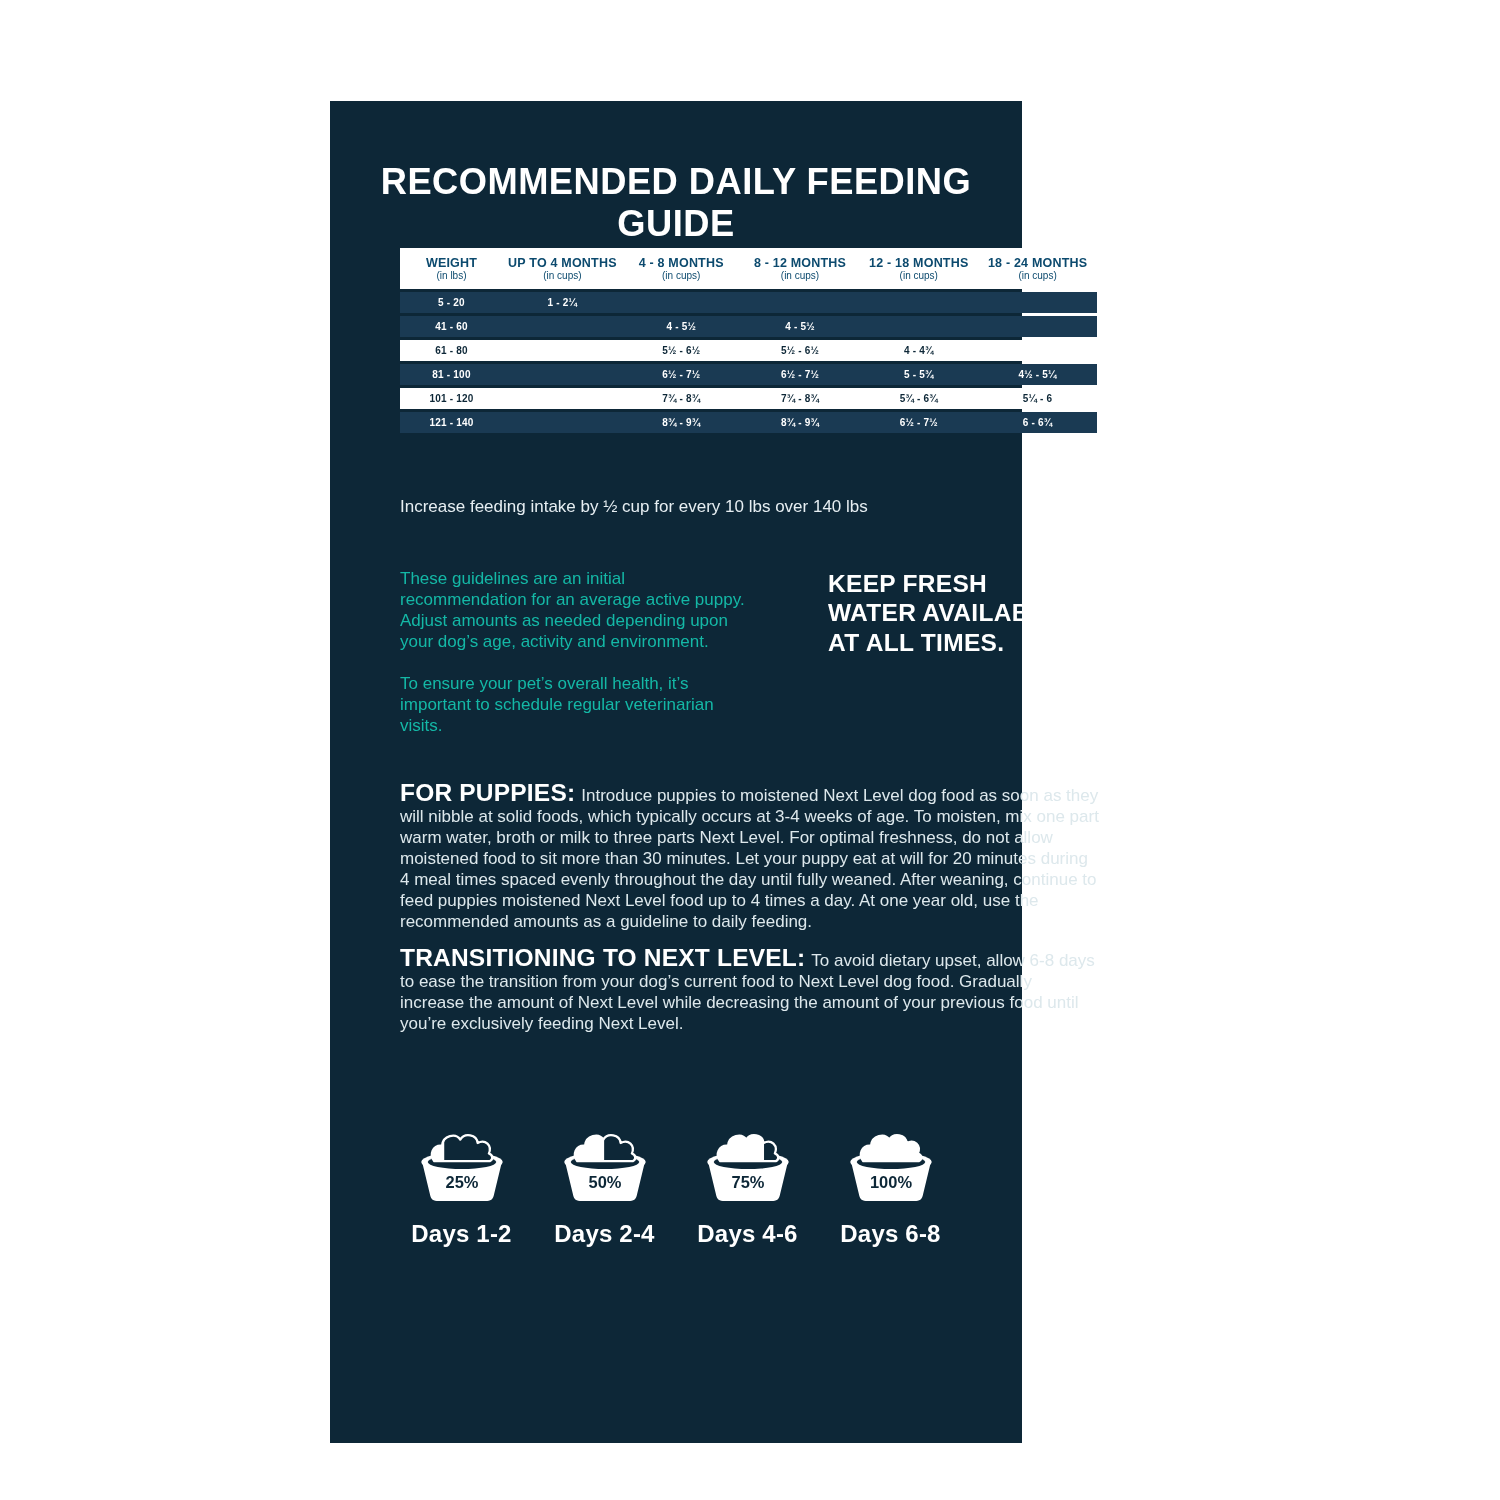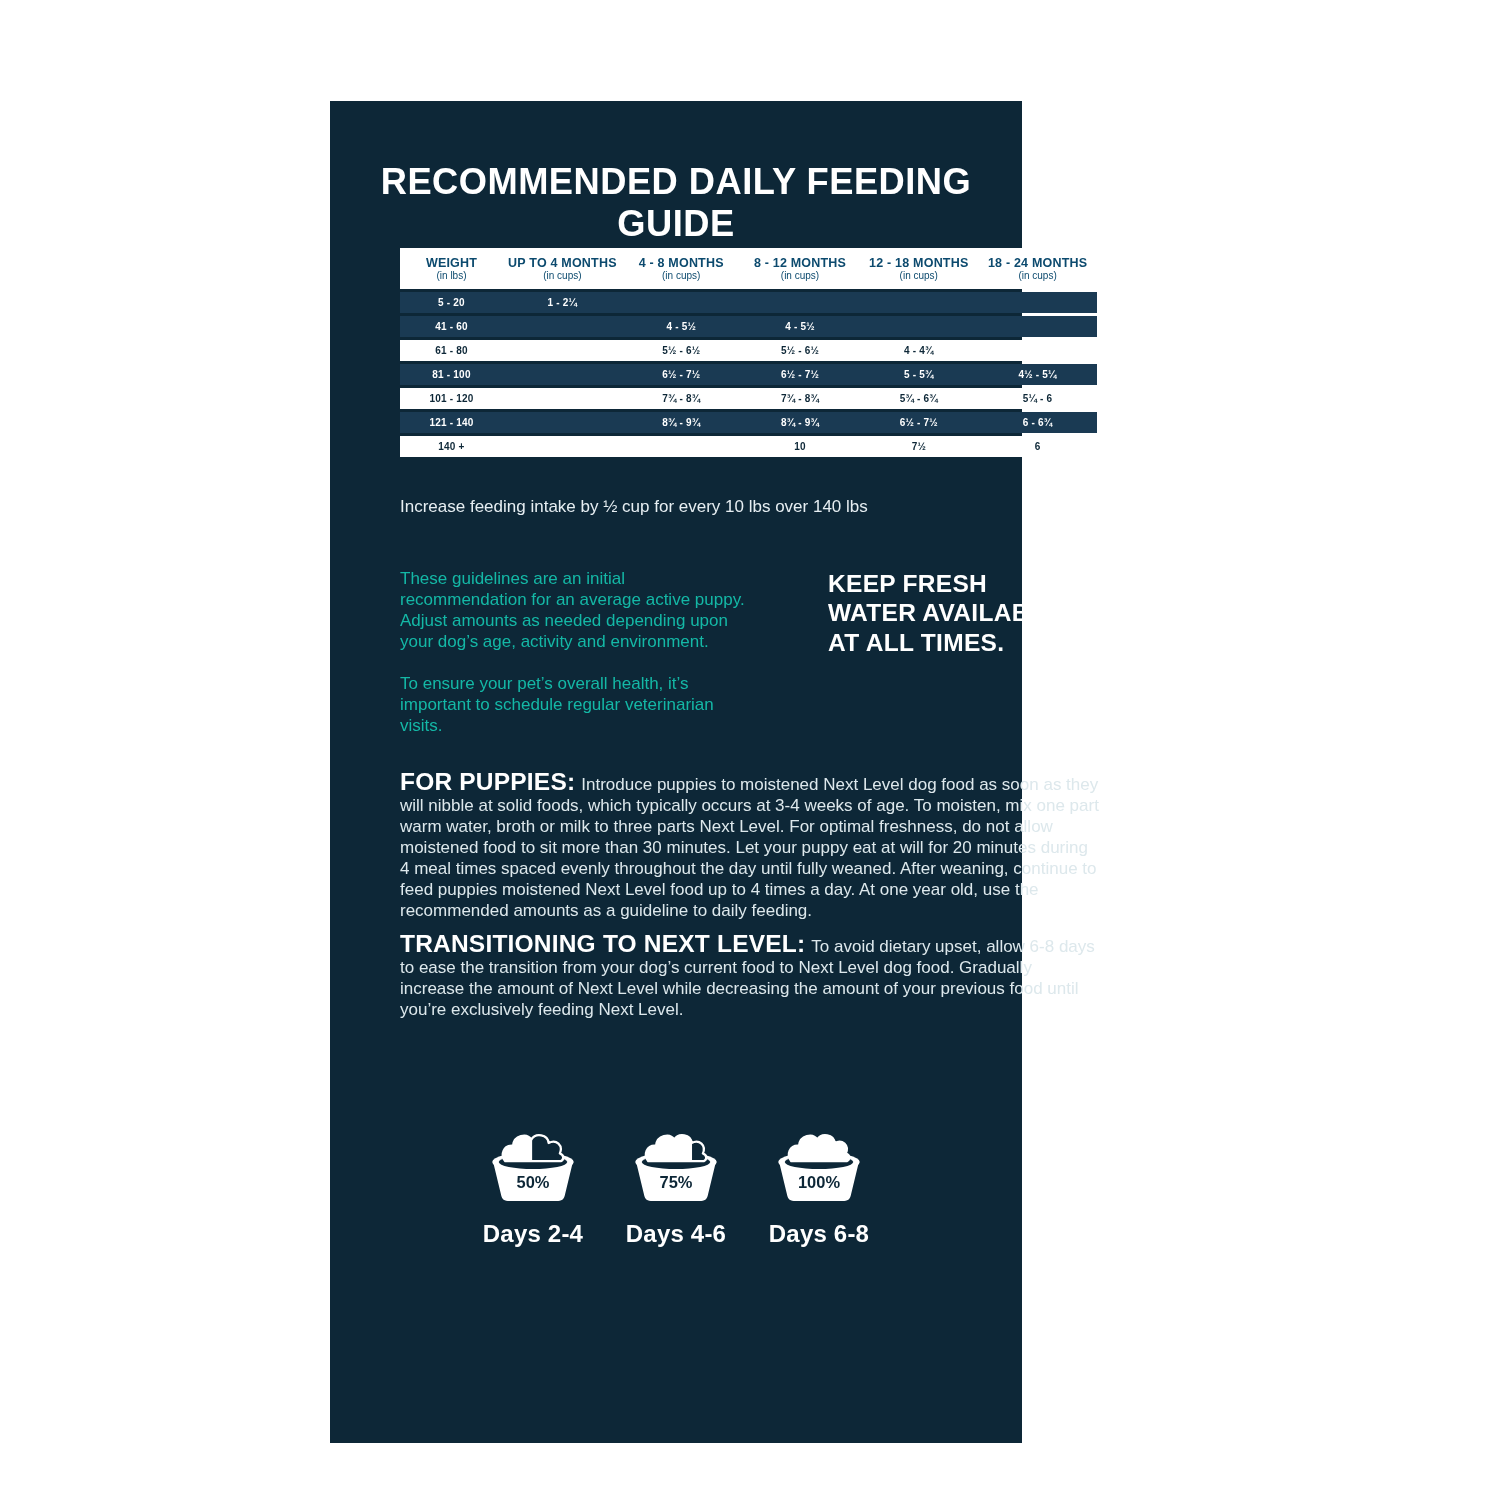--- a/index.html
+++ b/index.html
@@ -38,21 +38,21 @@
     font-size:17px;color:#e6eef2;font-weight:normal;
   }
   .guide-left{position:absolute;top:467px;left:70px;width:354px;}
   .guide-left p{margin:0 0 21px 0;font-size:17px;line-height:1.24;color:#14b8a6;}
   .water{
     position:absolute;top:468px;left:498px;width:246px;
     font-size:24.5px;font-weight:bold;line-height:1.2;color:#ffffff;letter-spacing:0.3px;
   }
   
   .sections{position:absolute;top:666px;left:70px;width:700px;}
-  .section{margin:4px 0 12px 0;font-size:17px;line-height:21px;color:#dde8ec;}
+  .section{margin:15px 0 12px 0;font-size:17px;line-height:21px;color:#dde8ec;}
   .s-head{
     font-size:24.5px;font-weight:bold;color:#ffffff;letter-spacing:0.2px;
     line-height:21px;margin-right:6px;
   }
   .s-body{font-size:17px;}
   
   .bowls{
     position:absolute;top:1026px;left:0;width:100%;
     display:flex;justify-content:center;align-items:flex-start;gap:39px;
   }
@@ -142,28 +142,20 @@
         <div class="td">5¼ - 6</div>
       </div>
       <div class="t-row t-grid dark">
         <div class="td">121 - 140</div>
         <div class="td"></div>
         <div class="td">8¾ - 9¾</div>
         <div class="td">8¾ - 9¾</div>
         <div class="td">6½ - 7½</div>
         <div class="td">6 - 6¾</div>
       </div>
-      <div class="t-row t-grid light">
-        <div class="td">140 +</div>
-        <div class="td"></div>
-        <div class="td"></div>
-        <div class="td">10</div>
-        <div class="td">7½</div>
-        <div class="td">6</div>
-      </div>
     </div>
 
     <p class="note">Increase feeding intake by ½ cup for every 10 lbs over 140 lbs</p>
 
     <div class="guide-left">
       <p>These guidelines are an initial recommendation for an average active puppy. Adjust amounts as needed depending upon your dog’s age, activity and environment.</p>
       <p>To ensure your pet’s overall health, it’s important to schedule regular veterinarian visits.</p>
     </div>
 
     <div class="water">KEEP FRESH WATER AVAILABLE AT ALL TIMES.</div>
@@ -172,20 +164,34 @@
       <p class="section">
         <span class="s-head">FOR PUPPIES:</span><span class="s-body">Introduce puppies to moistened Next Level dog food as soon as they will nibble at solid foods, which typically occurs at 3-4 weeks of age. To moisten, mix one part warm water, broth or milk to three parts Next Level. For optimal freshness, do not allow moistened food to sit more than 30 minutes. Let your puppy eat at will for 20 minutes during 4 meal times spaced evenly throughout the day until fully weaned. After weaning, continue to feed puppies moistened Next Level food up to 4 times a day. At one year old, use the recommended amounts as a guideline to daily feeding.</span>
       </p>
       <p class="section">
         <span class="s-head">TRANSITIONING TO NEXT LEVEL:</span><span class="s-body">To avoid dietary upset, allow 6-8 days to ease the transition from your dog’s current food to Next Level dog food. Gradually increase the amount of Next Level while decreasing the amount of your previous food until you’re exclusively feeding Next Level.</span>
       </p>
     </div>
 
     <div class="bowls">
 
+      <div class="bowl-step">
+        <svg class="bowl" viewBox="0 0 120 96" xmlns="http://www.w3.org/2000/svg">
+          <path class="b-body" d="M14,40 L23,77 C24,83 27,85 33,85 L87,85 C93,85 96,83 97,77 L106,40 Z"></path>
+          <ellipse class="b-rim" cx="60" cy="40" rx="47" ry="11.5"></ellipse>
+          <ellipse class="b-open" cx="60" cy="40" rx="39.5" ry="8"></ellipse>
+          <clipPath id="clip-b0">
+              <rect x="20" y="0" height="44" width="19.5"></rect>
+            </clipPath>
+          <path class="b-food-outline" d="M28,39 C22,32 26,20 37,21 C38,9 53,6 58,14 C63,6 77,8 78,18 C87,13 95,21 91,30 C96,32 96,37 92,39 Z"></path>
+          <path class="b-food-fill" clip-path="url(#clip-b0)" d="M28,39 C22,32 26,20 37,21 C38,9 53,6 58,14 C63,6 77,8 78,18 C87,13 95,21 91,30 C96,32 96,37 92,39 Z"></path>
+          <text class="b-pct" x="60" y="70">25%</text>
+        </svg>
+        <div class="b-days">Days 1-2</div>
+      </div>
 
       <div class="bowl-step">
         <svg class="bowl" viewBox="0 0 120 96" xmlns="http://www.w3.org/2000/svg">
           <path class="b-body" d="M14,40 L23,77 C24,83 27,85 33,85 L87,85 C93,85 96,83 97,77 L106,40 Z"></path>
           <ellipse class="b-rim" cx="60" cy="40" rx="47" ry="11.5"></ellipse>
           <ellipse class="b-open" cx="60" cy="40" rx="39.5" ry="8"></ellipse>
           <clipPath id="clip-b1">
               <rect x="20" y="0" height="44" width="39"></rect>
             </clipPath>
           <path class="b-food-outline" d="M28,39 C22,32 26,20 37,21 C38,9 53,6 58,14 C63,6 77,8 78,18 C87,13 95,21 91,30 C96,32 96,37 92,39 Z"></path>

